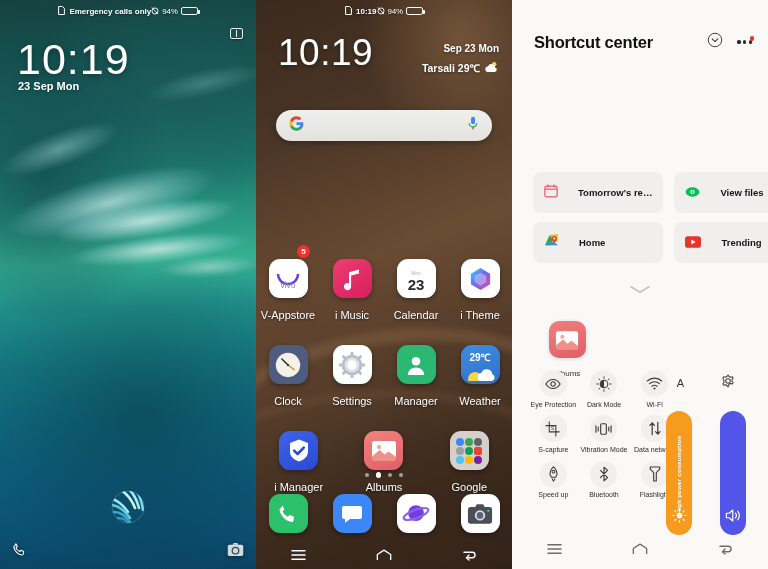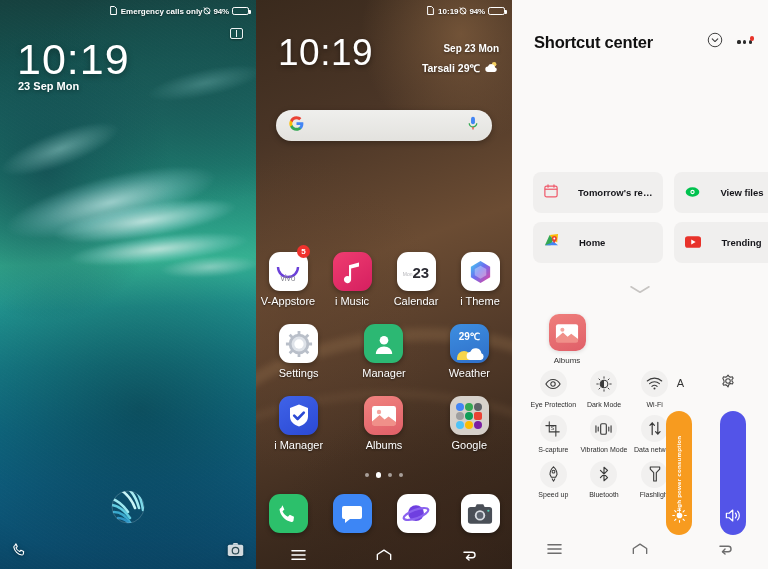--- a/index.html
+++ b/index.html
@@ -39,26 +39,26 @@
   .f5 { left:120px; top:60px; width:170px; height:46px;
         background:radial-gradient(ellipse 50% 42% at 50% 50%, rgba(150,215,212,.38) 0%, rgba(255,255,255,0) 70%);
         transform:rotate(-12deg); }
   .f6 { left:140px; top:250px; width:140px; height:34px;
         background:radial-gradient(ellipse 50% 42% at 50% 50%, rgba(255,255,255,.5) 0%, rgba(255,255,255,0) 72%);
         transform:rotate(-4deg); }
   .grain { position:absolute; inset:0; opacity:.1;
     background-image:repeating-linear-gradient(32deg, rgba(255,255,255,.07) 0 1px, rgba(0,0,0,0) 1px 3px); }
 
   .statusbar { position:absolute; top:0; left:0; right:0; height:22px;
-    display:flex; align-items:center; justify-content:flex-end;
+    display:flex; align-items:center; justify-content:center;
     padding:5px 7px; color:#fff; font-size:8px; font-weight:bold;
     text-shadow:0 1px 2px rgba(0,0,0,.45); }
   .sb-left { display:flex; align-items:center; gap:4px; }
   .sb-right { display:flex; align-items:center; gap:3px; }
-  .batt-pct { font-size:8px; font-weight:bold; letter-spacing:-.2px; }
+  .batt-pct { font-size:8px; font-weight:normal; letter-spacing:-.2px; }
   .batt-shell { width:17px; height:8px; border:1.2px solid #fff; border-radius:2.2px;
     position:relative; padding:1px; }
   .batt-shell::after { content:""; position:absolute; right:-3px; top:2px;
     width:1.6px; height:3.5px; background:#fff; border-radius:0 1px 1px 0; }
   .batt-fill { height:100%; background:#fff; border-radius:1px; }
 
   .lock-ctrl-icon { position:absolute; right:13px; top:28px; width:13px; height:11px;
     border:1.4px solid rgba(255,255,255,.92); border-radius:2px;
     box-shadow:0 1px 2px rgba(0,0,0,.4); }
   .lock-ctrl-icon::after { content:""; position:absolute; left:50%; top:1.2px; bottom:1.2px;
@@ -109,21 +109,21 @@
     display:flex; align-items:center; justify-content:flex-end; gap:4px; }
 
   .gbar { position:absolute; left:20px; right:20px; top:110px; height:31px;
     background:linear-gradient(180deg,#efefed,#e3e2de); border-radius:17px;
     display:flex; align-items:center; justify-content:space-between; padding:0 13px;
     box-shadow:0 2px 6px rgba(0,0,0,.3); }
 
   .apps { position:absolute; left:0; right:0; top:248px; }
   .approw { display:flex; justify-content:space-around; margin-bottom:13px; }
   .app { width:56px; text-align:center; position:relative; }
-  .appicon { width:39px; height:39px; border-radius:11px; margin:4px auto;
+  .appicon { width:39px; height:39px; border-radius:11px; margin:11px auto;
     box-shadow:0 2px 5px rgba(0,0,0,.33); position:relative;
     display:flex; align-items:center; justify-content:center; overflow:hidden; }
   .applabel { color:#fff; font-size:11px; margin-top:4px; font-weight:500;
     text-shadow:0 1px 2px rgba(0,0,0,.6); white-space:nowrap; }
   .badge { position:absolute; top:-3px; right:6px; min-width:13px; height:13px;
     background:#f0322d; color:#fff; border-radius:7px; font-size:8px; font-weight:bold;
     display:flex; align-items:center; justify-content:center; padding:0 3px; z-index:4; }
 
   .dots { position:absolute; left:0; right:0; top:472px;
     display:flex; justify-content:center; gap:7px; align-items:center; }
@@ -341,21 +341,21 @@
         <div class="app">
           <div class="appicon" style="background:linear-gradient(145deg,#ef3d70,#d51f60);">
             <svg width="22" height="24" viewBox="0 0 22 24">
               <path d="M18 2.4 8 5.2v11.1a3.6 3.6 0 1 0 2.1 3.2V8.6l7.9-2.2z" fill="#fff"></path>
             </svg>
           </div>
           <div class="applabel">i Music</div>
         </div>
 
         <div class="app">
-          <div class="appicon" style="background:#fff;">
+          <div class="appicon" style="background:#fff;flex-direction:column;">
             <span style="font-size:5px;color:#b4b4b9;margin-top:4px;">Mon</span>
             <span style="font-size:15px;font-weight:bold;color:#2b2b33;line-height:1;margin-top:1px;">23</span>
           </div>
           <div class="applabel">Calendar</div>
         </div>
 
         <div class="app">
           <div class="appicon" style="background:#fff;">
             <svg width="27" height="27" viewBox="0 0 28 28">
               <polygon points="14,3 24,9 24,20 14,26 4,20 4,9" fill="url(#tg1)"></polygon>
@@ -367,20 +367,31 @@
               </linearGradient>
                 </defs>
               <polygon points="14,8 20,11.5 20,18 14,21.5 8,18 8,11.5" fill="rgba(255,255,255,.35)"></polygon>
             </svg>
           </div>
           <div class="applabel">i Theme</div>
         </div>
       </div>
 
       <div class="approw">
+        <div class="app">
+          <div class="appicon" style="background:#4e5c80;">
+            <svg width="30" height="30" viewBox="0 0 32 32">
+              <circle cx="16" cy="16" r="13" fill="#f4f1e8"></circle>
+              <path d="M16 16 9.5 9.5" stroke="#2e2e33" stroke-width="1.6" stroke-linecap="round"></path>
+              <path d="M16 16l6.5 5" stroke="#c79a3a" stroke-width="1.6" stroke-linecap="round"></path>
+              <circle cx="16" cy="16" r="1.2" fill="#2e2e33"></circle>
+            </svg>
+          </div>
+          <div class="applabel">Clock</div>
+        </div>
 
         <div class="app">
           <div class="appicon" style="background:#fff;">
             <svg width="28" height="28" viewBox="0 0 30 30">
               <g fill="#b9bfc9">
                 <circle cx="15" cy="15" r="11"></circle>
               </g>
               <g stroke="#b9bfc9" stroke-width="3">
                 <path d="M15 1v5M15 24v5M1 15h5M24 15h5M5 5l3.5 3.5M21.5 21.5 25 25M25 5l-3.5 3.5M8.5 21.5 5 25"></path>
               </g>

